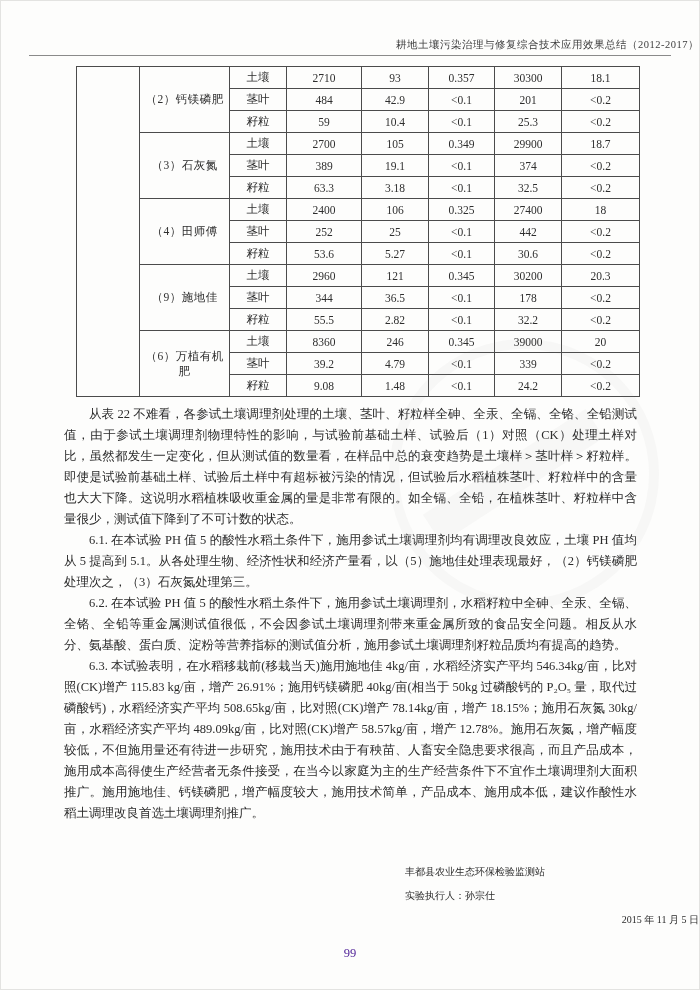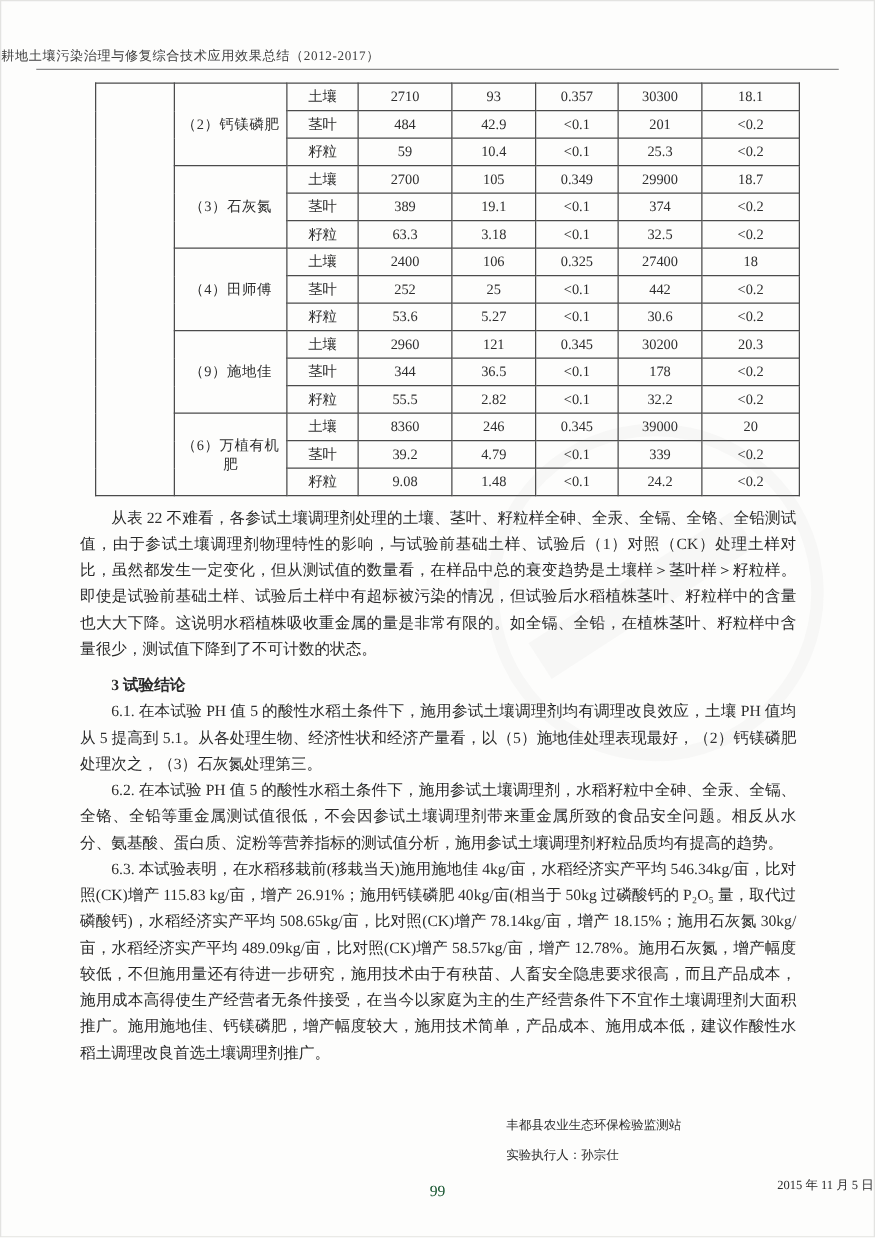--- a/index.html
+++ b/index.html
@@ -2,21 +2,21 @@
 <html><head>
 <meta charset="utf-8">
 <style>
   html,body{margin:0;padding:0;background:#ffffff;}
   .page{
     width:700px;height:990px;position:relative;box-sizing:border-box;
     background:#fdfdfc;border:1px solid #e3e3e1;overflow:hidden;
     font-family:"Liberation Serif","DejaVu Serif",serif;color:#2b2b2b;
   }
   
-  .doc-header{padding-top:37px;text-align:left;font-size:10.5px;color:#3d3d3d;letter-spacing:.5px;}
+  .doc-header{padding-top:37px;text-align:right;font-size:10.5px;color:#3d3d3d;letter-spacing:.5px;}
   .header-rule{margin:3px 28px 0 28px;border:none;border-top:1px solid #8a8a8a;height:0;}
 
   
   table.results{
     border-collapse:collapse;table-layout:fixed;
     margin:10px 0 0 75px;width:563px;
     font-size:11.5px;color:#2e2e2e;
   }
   table.results td{
     border:1px solid #4b4b4b;text-align:center;vertical-align:middle;
@@ -28,21 +28,21 @@
   
   .bodytext{margin:7px 62px 0 63px;font-size:12.5px;line-height:21px;text-align:justify;}
   .bodytext p{margin:0;text-indent:2em;}
   .bodytext h3{margin:8px 0 0 0;font-size:12.5px;line-height:21px;text-indent:2em;font-weight:bold;}
 
   
   .signature{margin:36px 0 0 404px;font-size:10px;line-height:24px;}
   .signature .sig-date{padding-left:36px;text-align:right;}
 
   
-  .pagenum{position:absolute;bottom:28px;left:0;width:100%;text-align:center;font-size:12.5px;color:#14532d;}
+  .pagenum{position:absolute;bottom:28px;left:0;width:100%;text-align:center;font-size:12.5px;color:#4c1d95;}
 
   
   .watermark{
     position:absolute;left:388px;top:338px;width:250px;height:250px;
     border:10px solid rgba(130,130,130,0.05);border-radius:50%;
     transform:rotate(-33deg);pointer-events:none;
   }
   .watermark::after{
     content:"";position:absolute;left:18px;top:104px;width:194px;height:34px;
     background:rgba(130,130,130,0.05);
@@ -197,21 +197,20 @@
         <td>1.48</td>
         <td>&lt;0.1</td>
         <td>24.2</td>
         <td>&lt;0.2</td>
       </tr>
     </tbody>
   </table>
 
   <div class="bodytext">
     <p>从表 22 不难看，各参试土壤调理剂处理的土壤、茎叶、籽粒样全砷、全汞、全镉、全铬、全铅测试值，由于参试土壤调理剂物理特性的影响，与试验前基础土样、试验后（1）对照（CK）处理土样对比，虽然都发生一定变化，但从测试值的数量看，在样品中总的衰变趋势是土壤样＞茎叶样＞籽粒样。即使是试验前基础土样、试验后土样中有超标被污染的情况，但试验后水稻植株茎叶、籽粒样中的含量也大大下降。这说明水稻植株吸收重金属的量是非常有限的。如全镉、全铅，在植株茎叶、籽粒样中含量很少，测试值下降到了不可计数的状态。</p>
-    <h3>3 试验结论</h3>
     <p>6.1. 在本试验 PH 值 5 的酸性水稻土条件下，施用参试土壤调理剂均有调理改良效应，土壤 PH 值均从 5 提高到 5.1。从各处理生物、经济性状和经济产量看，以（5）施地佳处理表现最好，（2）钙镁磷肥处理次之，（3）石灰氮处理第三。</p>
     <p>6.2. 在本试验 PH 值 5 的酸性水稻土条件下，施用参试土壤调理剂，水稻籽粒中全砷、全汞、全镉、全铬、全铅等重金属测试值很低，不会因参试土壤调理剂带来重金属所致的食品安全问题。相反从水分、氨基酸、蛋白质、淀粉等营养指标的测试值分析，施用参试土壤调理剂籽粒品质均有提高的趋势。</p>
     <p>6.3. 本试验表明，在水稻移栽前(移栽当天)施用施地佳 4kg/亩，水稻经济实产平均 546.34kg/亩，比对照(CK)增产 115.83 kg/亩，增产 26.91%；施用钙镁磷肥 40kg/亩(相当于 50kg 过磷酸钙的 P₂O₅ 量，取代过磷酸钙)，水稻经济实产平均 508.65kg/亩，比对照(CK)增产 78.14kg/亩，增产 18.15%；施用石灰氮 30kg/亩，水稻经济实产平均 489.09kg/亩，比对照(CK)增产 58.57kg/亩，增产 12.78%。施用石灰氮，增产幅度较低，不但施用量还有待进一步研究，施用技术由于有秧苗、人畜安全隐患要求很高，而且产品成本，施用成本高得使生产经营者无条件接受，在当今以家庭为主的生产经营条件下不宜作土壤调理剂大面积推广。施用施地佳、钙镁磷肥，增产幅度较大，施用技术简单，产品成本、施用成本低，建议作酸性水稻土调理改良首选土壤调理剂推广。</p>
   </div>
 
   <div class="signature">
     <div>丰都县农业生态环保检验监测站</div>
     <div>实验执行人：孙宗仕</div>
     <div class="sig-date">2015 年 11 月 5 日</div>
   </div>

